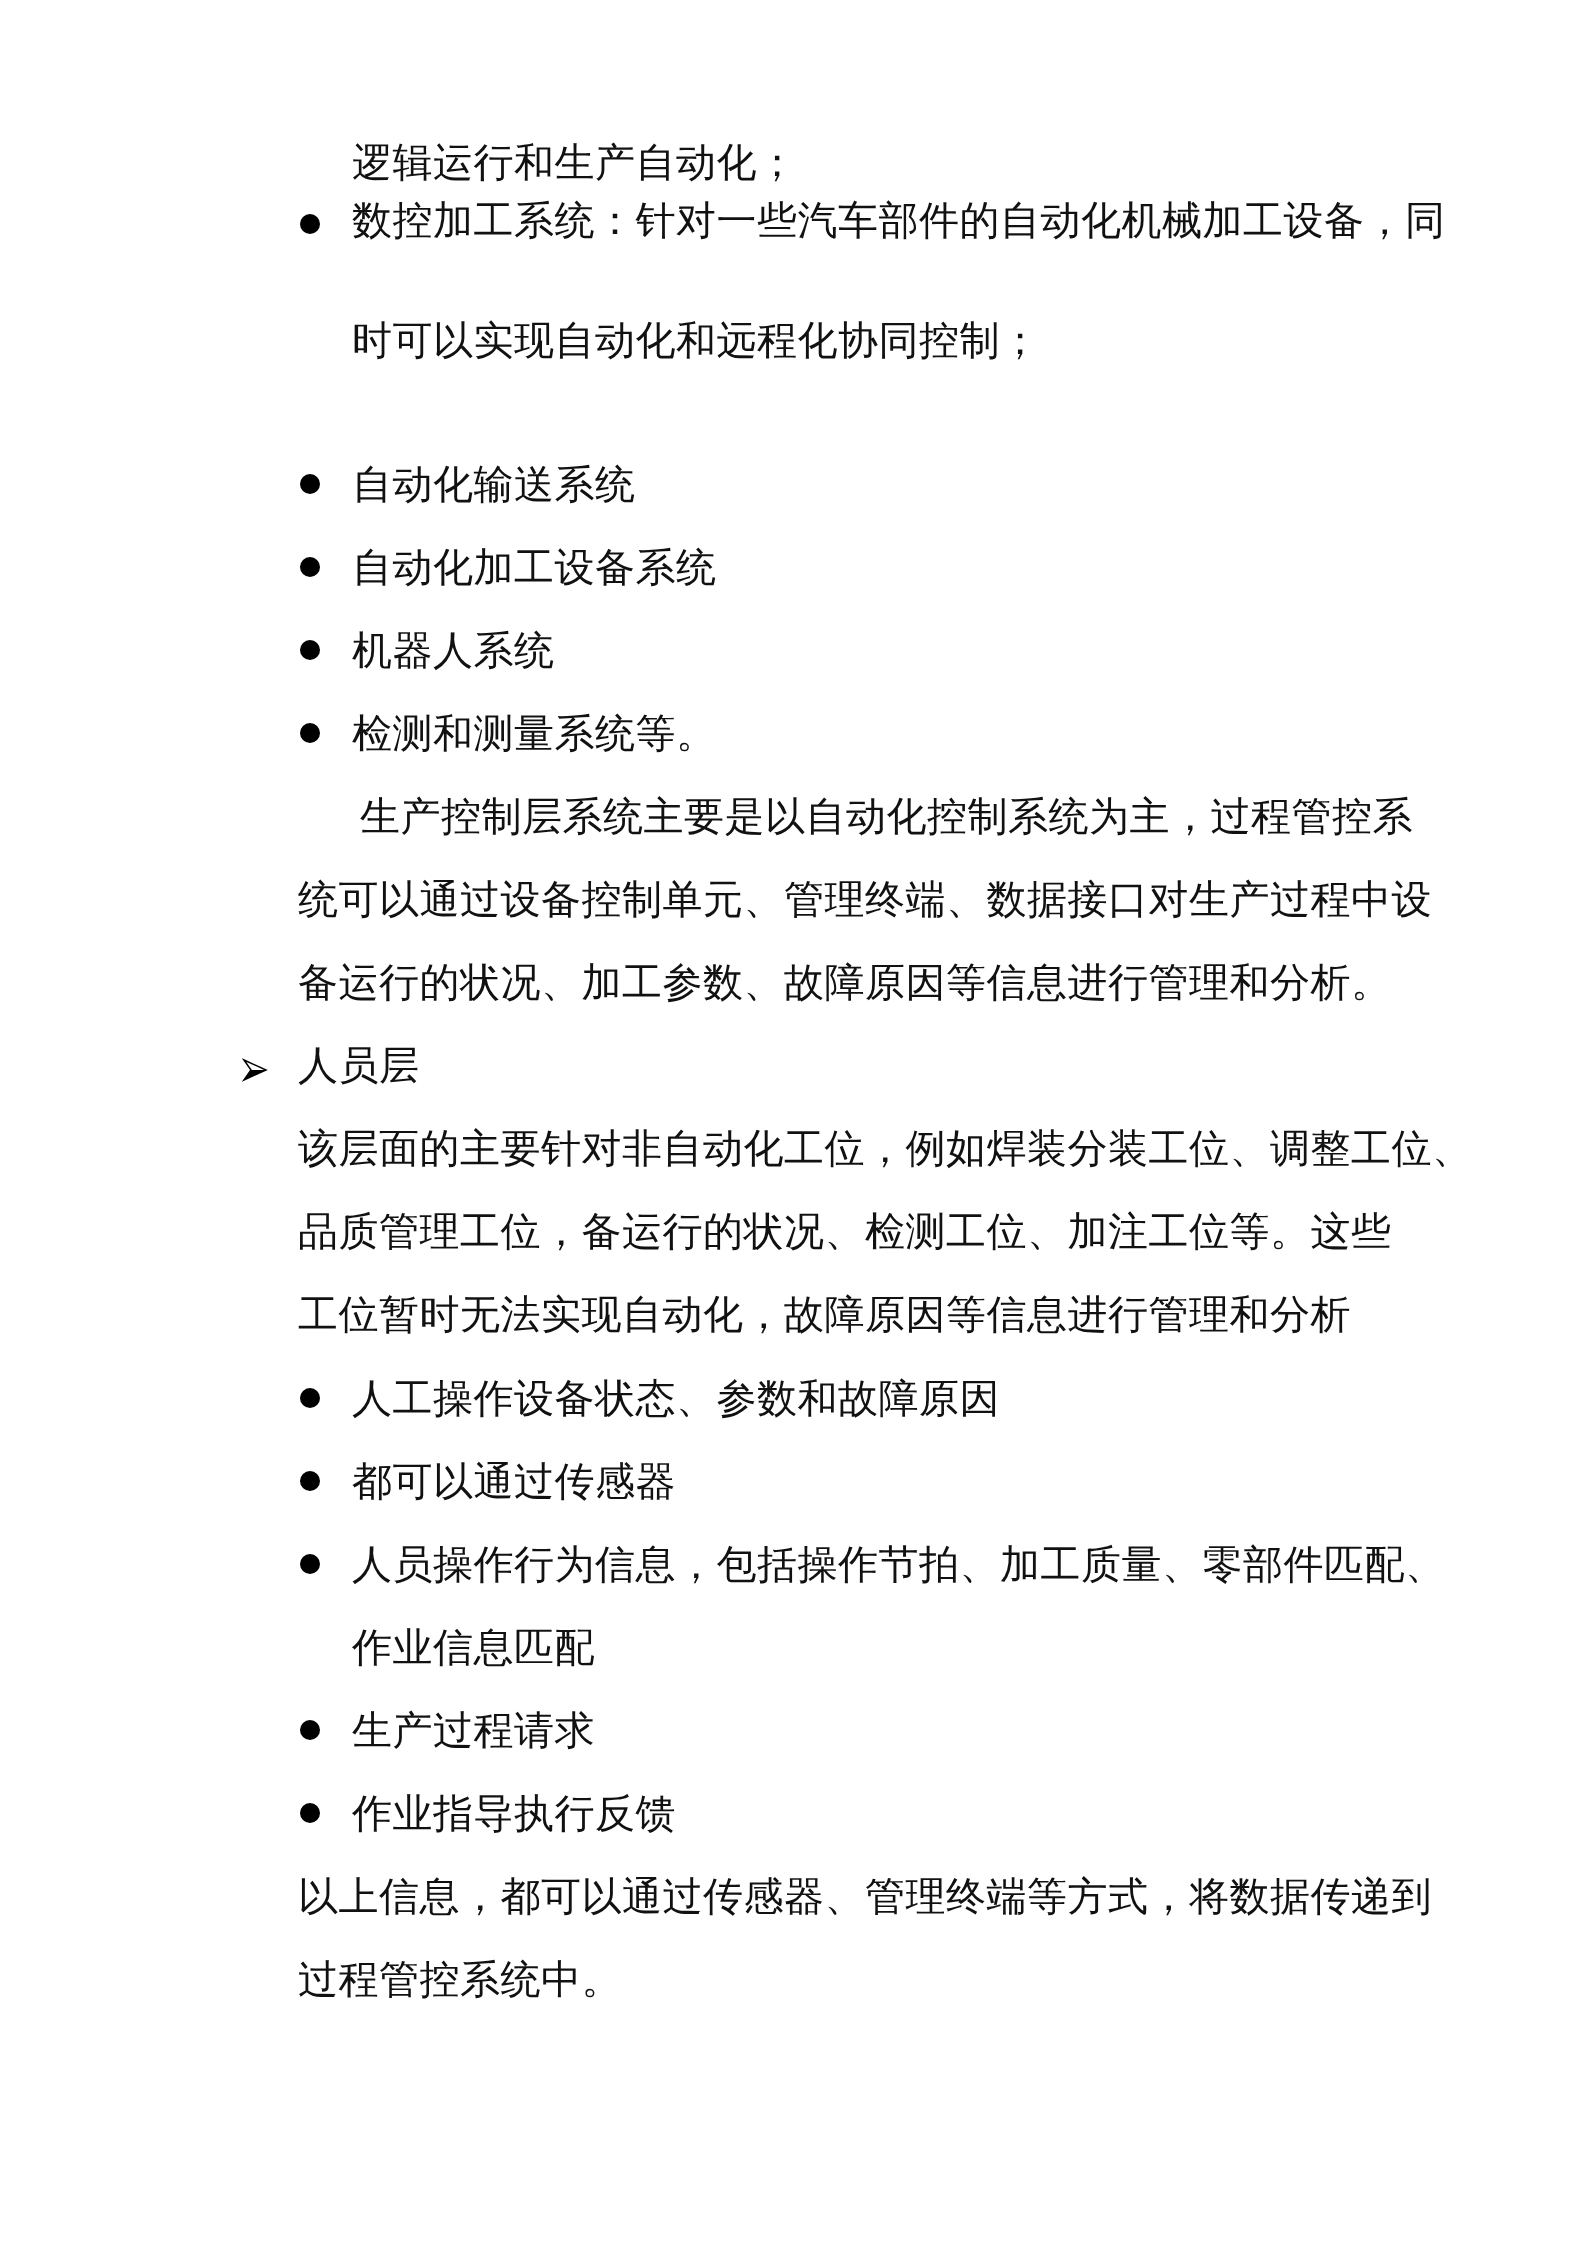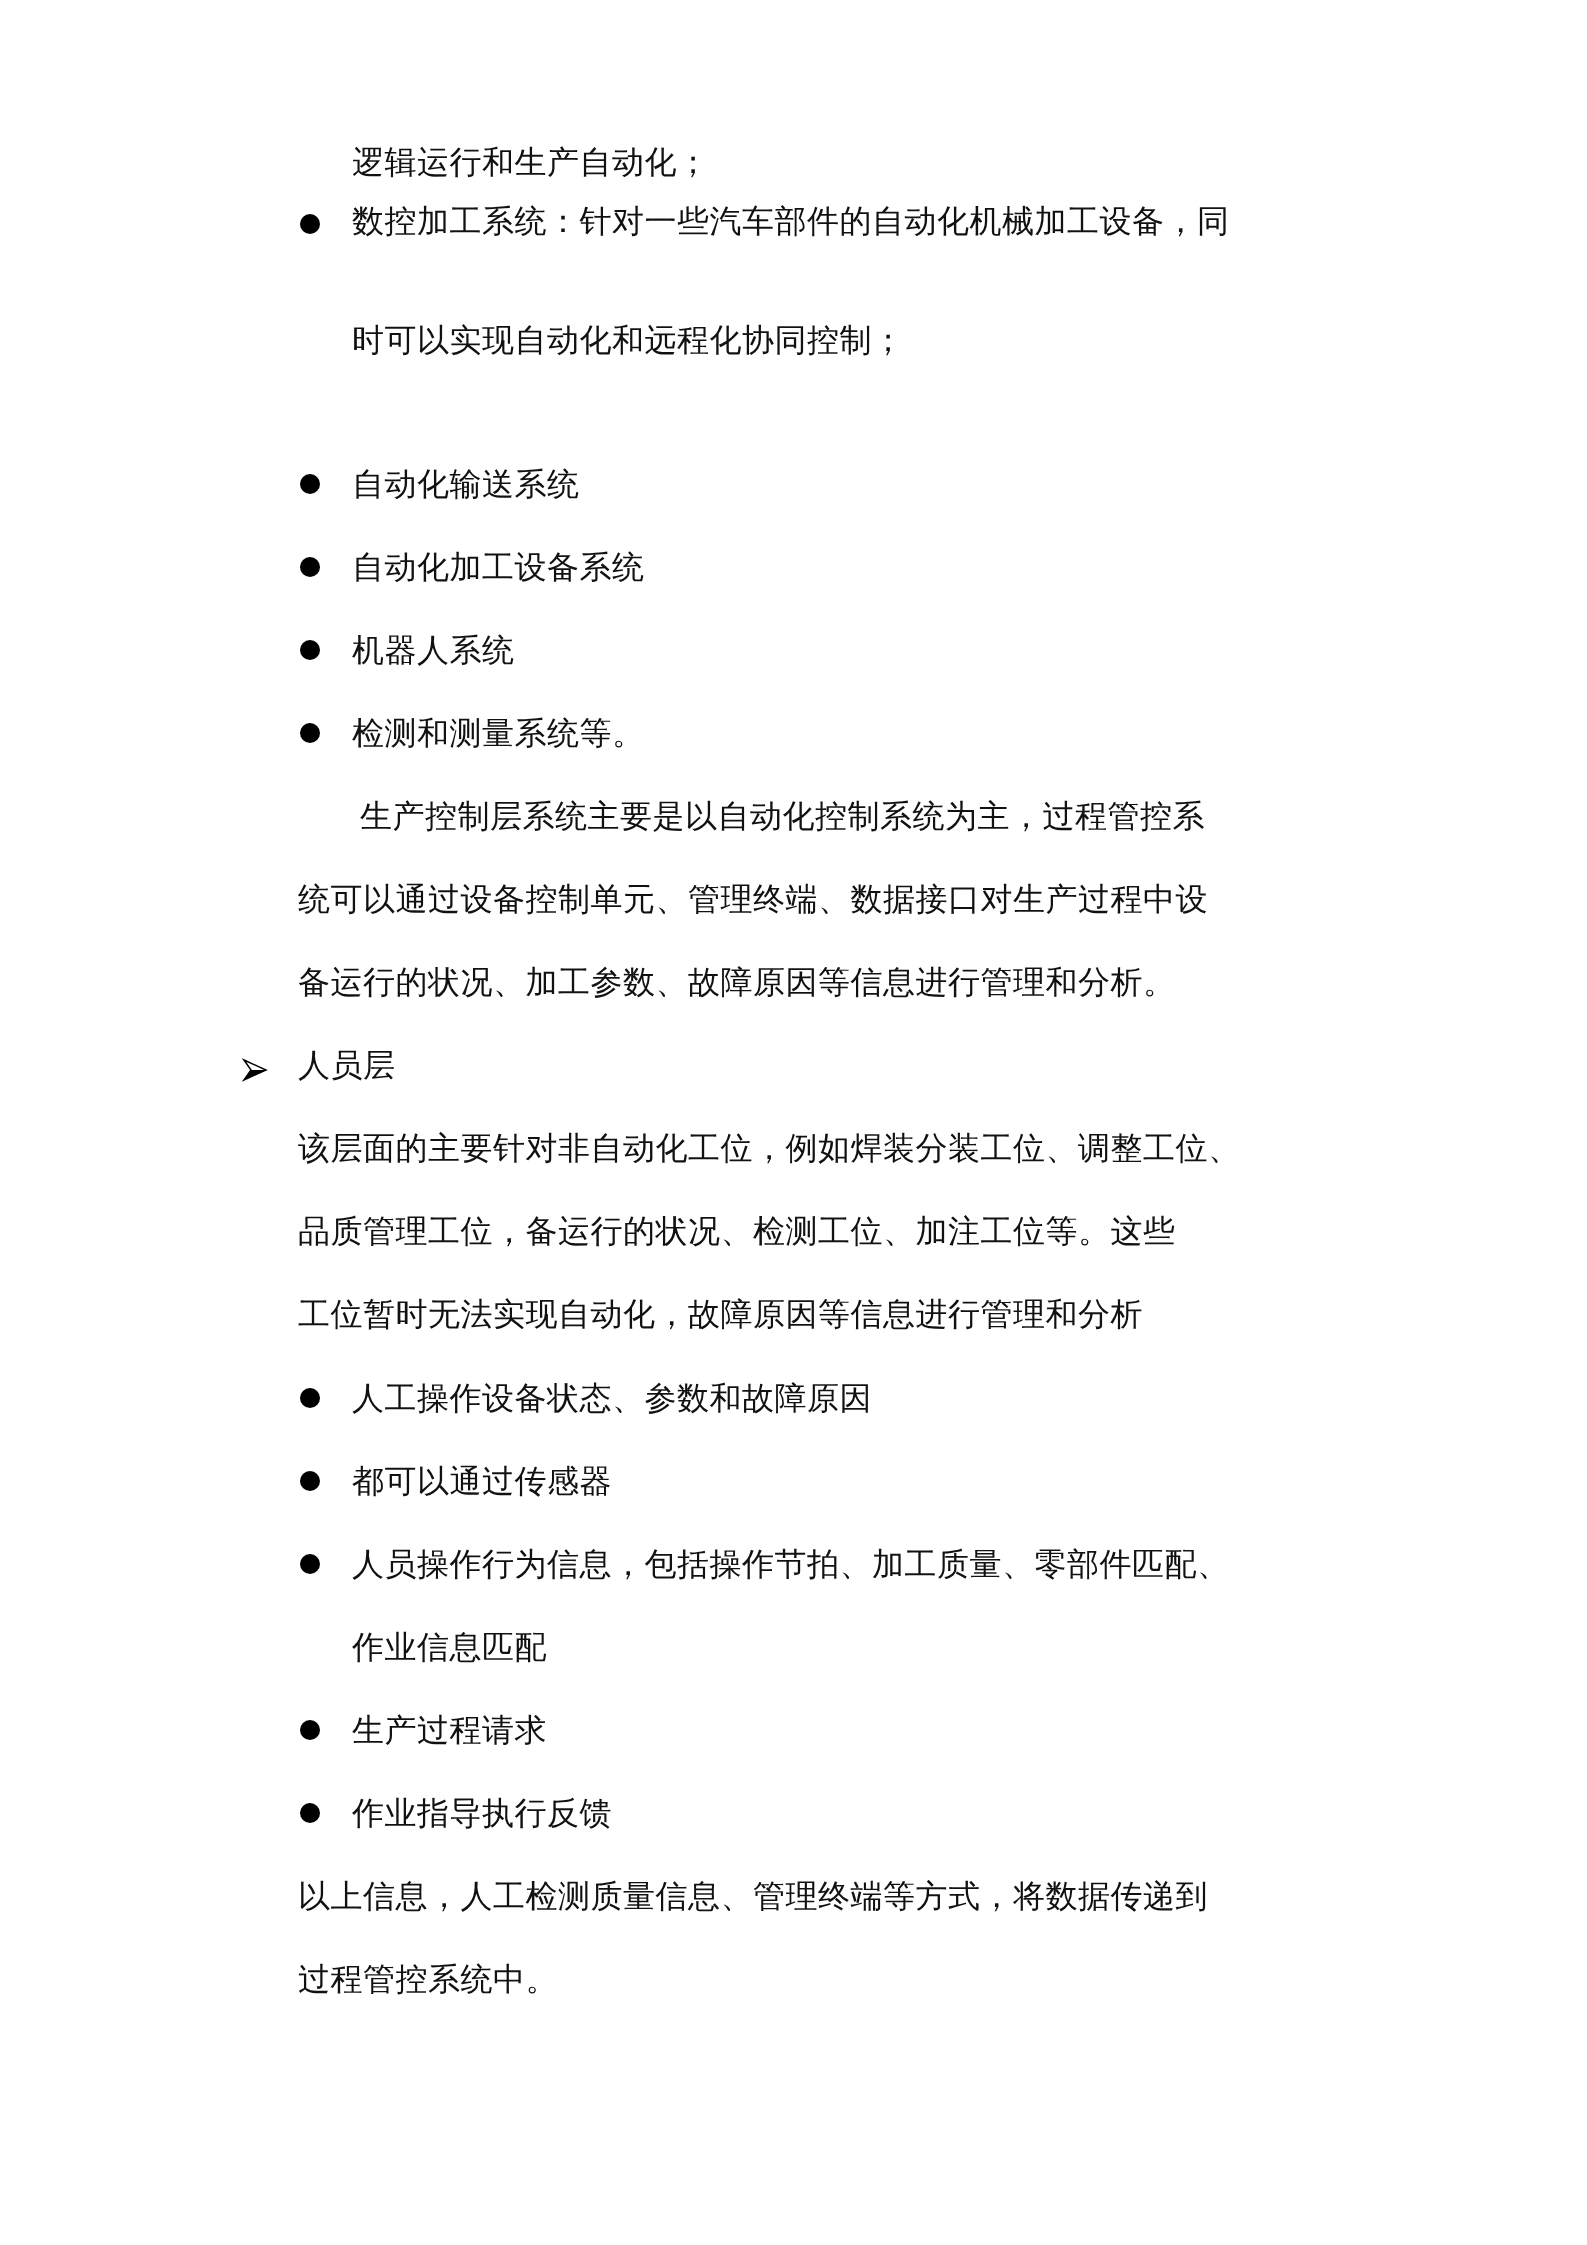--- a/index.html
+++ b/index.html
@@ -3,21 +3,21 @@
   <meta charset="utf-8">
   <style>
     html, body { margin: 0; padding: 0; background: #ffffff; }
     body {
       width: 1587px; height: 2245px; position: relative; overflow: hidden;
       font-family: "DejaVu Serif", "Liberation Serif", serif;
       color: #111111;
     }
     .line {
       position: absolute;
-      font-size: 32px;
+      font-size: 40px;
       line-height: 44px;
       white-space: nowrap;
       letter-spacing: 0.5px;
     }
     .bullet {
       position: absolute;
       width: 20px; height: 20px; border-radius: 50%;
       background: #000;
     }
     .arrow {
@@ -70,16 +70,16 @@
   <div class="bullet" style="left:300px; top:1554px;"></div>
   <div class="line" style="left:352px; top:1542px;">人员操作行为信息，包括操作节拍、加工质量、零部件匹配、</div>
   <div class="line" style="left:352px; top:1625px;">作业信息匹配</div>
 
   <div class="bullet" style="left:300px; top:1720px;"></div>
   <div class="line" style="left:352px; top:1708px;">生产过程请求</div>
 
   <div class="bullet" style="left:300px; top:1803px;"></div>
   <div class="line" style="left:352px; top:1791px;">作业指导执行反馈</div>
 
-  <div class="line" style="left:298px; top:1874px;">以上信息，人工检测质量信息、管理终端等方式，将数据传递到</div>
+  <div class="line" style="left:298px; top:1874px;">以上信息，都可以通过传感器、管理终端等方式，将数据传递到</div>
   <div class="line" style="left:298px; top:1957px;">过程管控系统中。</div>
 
 </div>
 
 </body></html>

